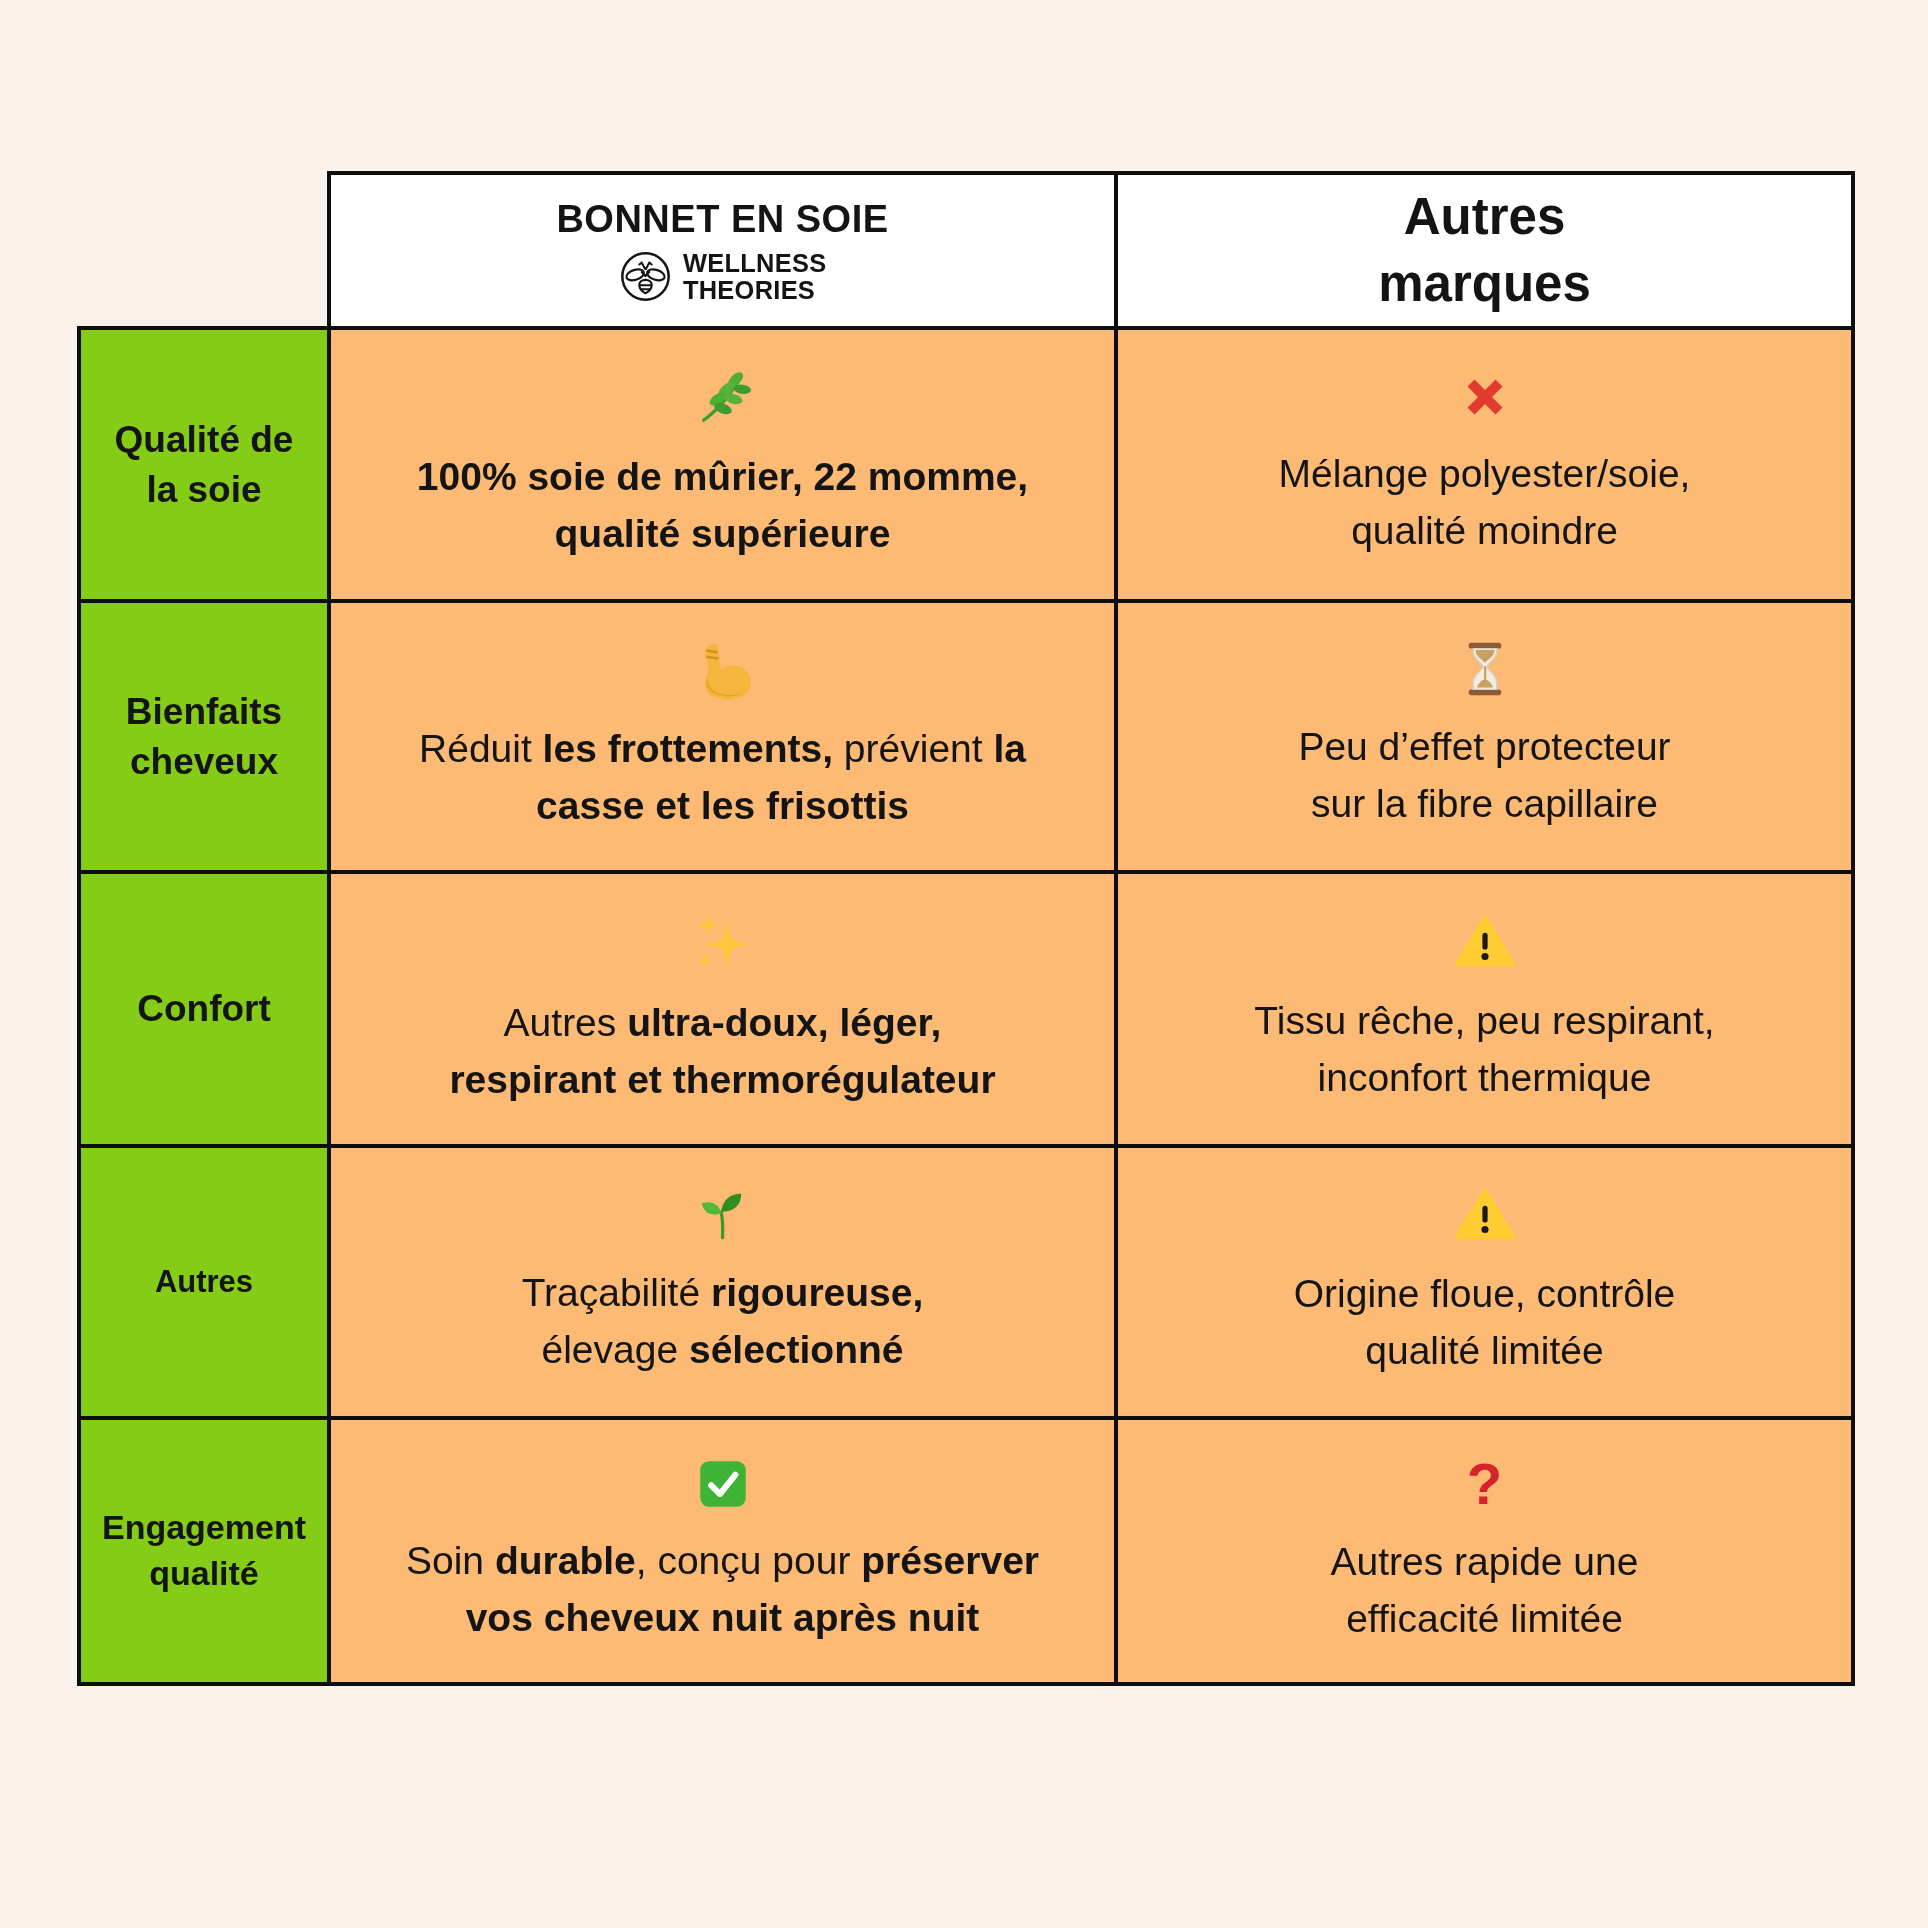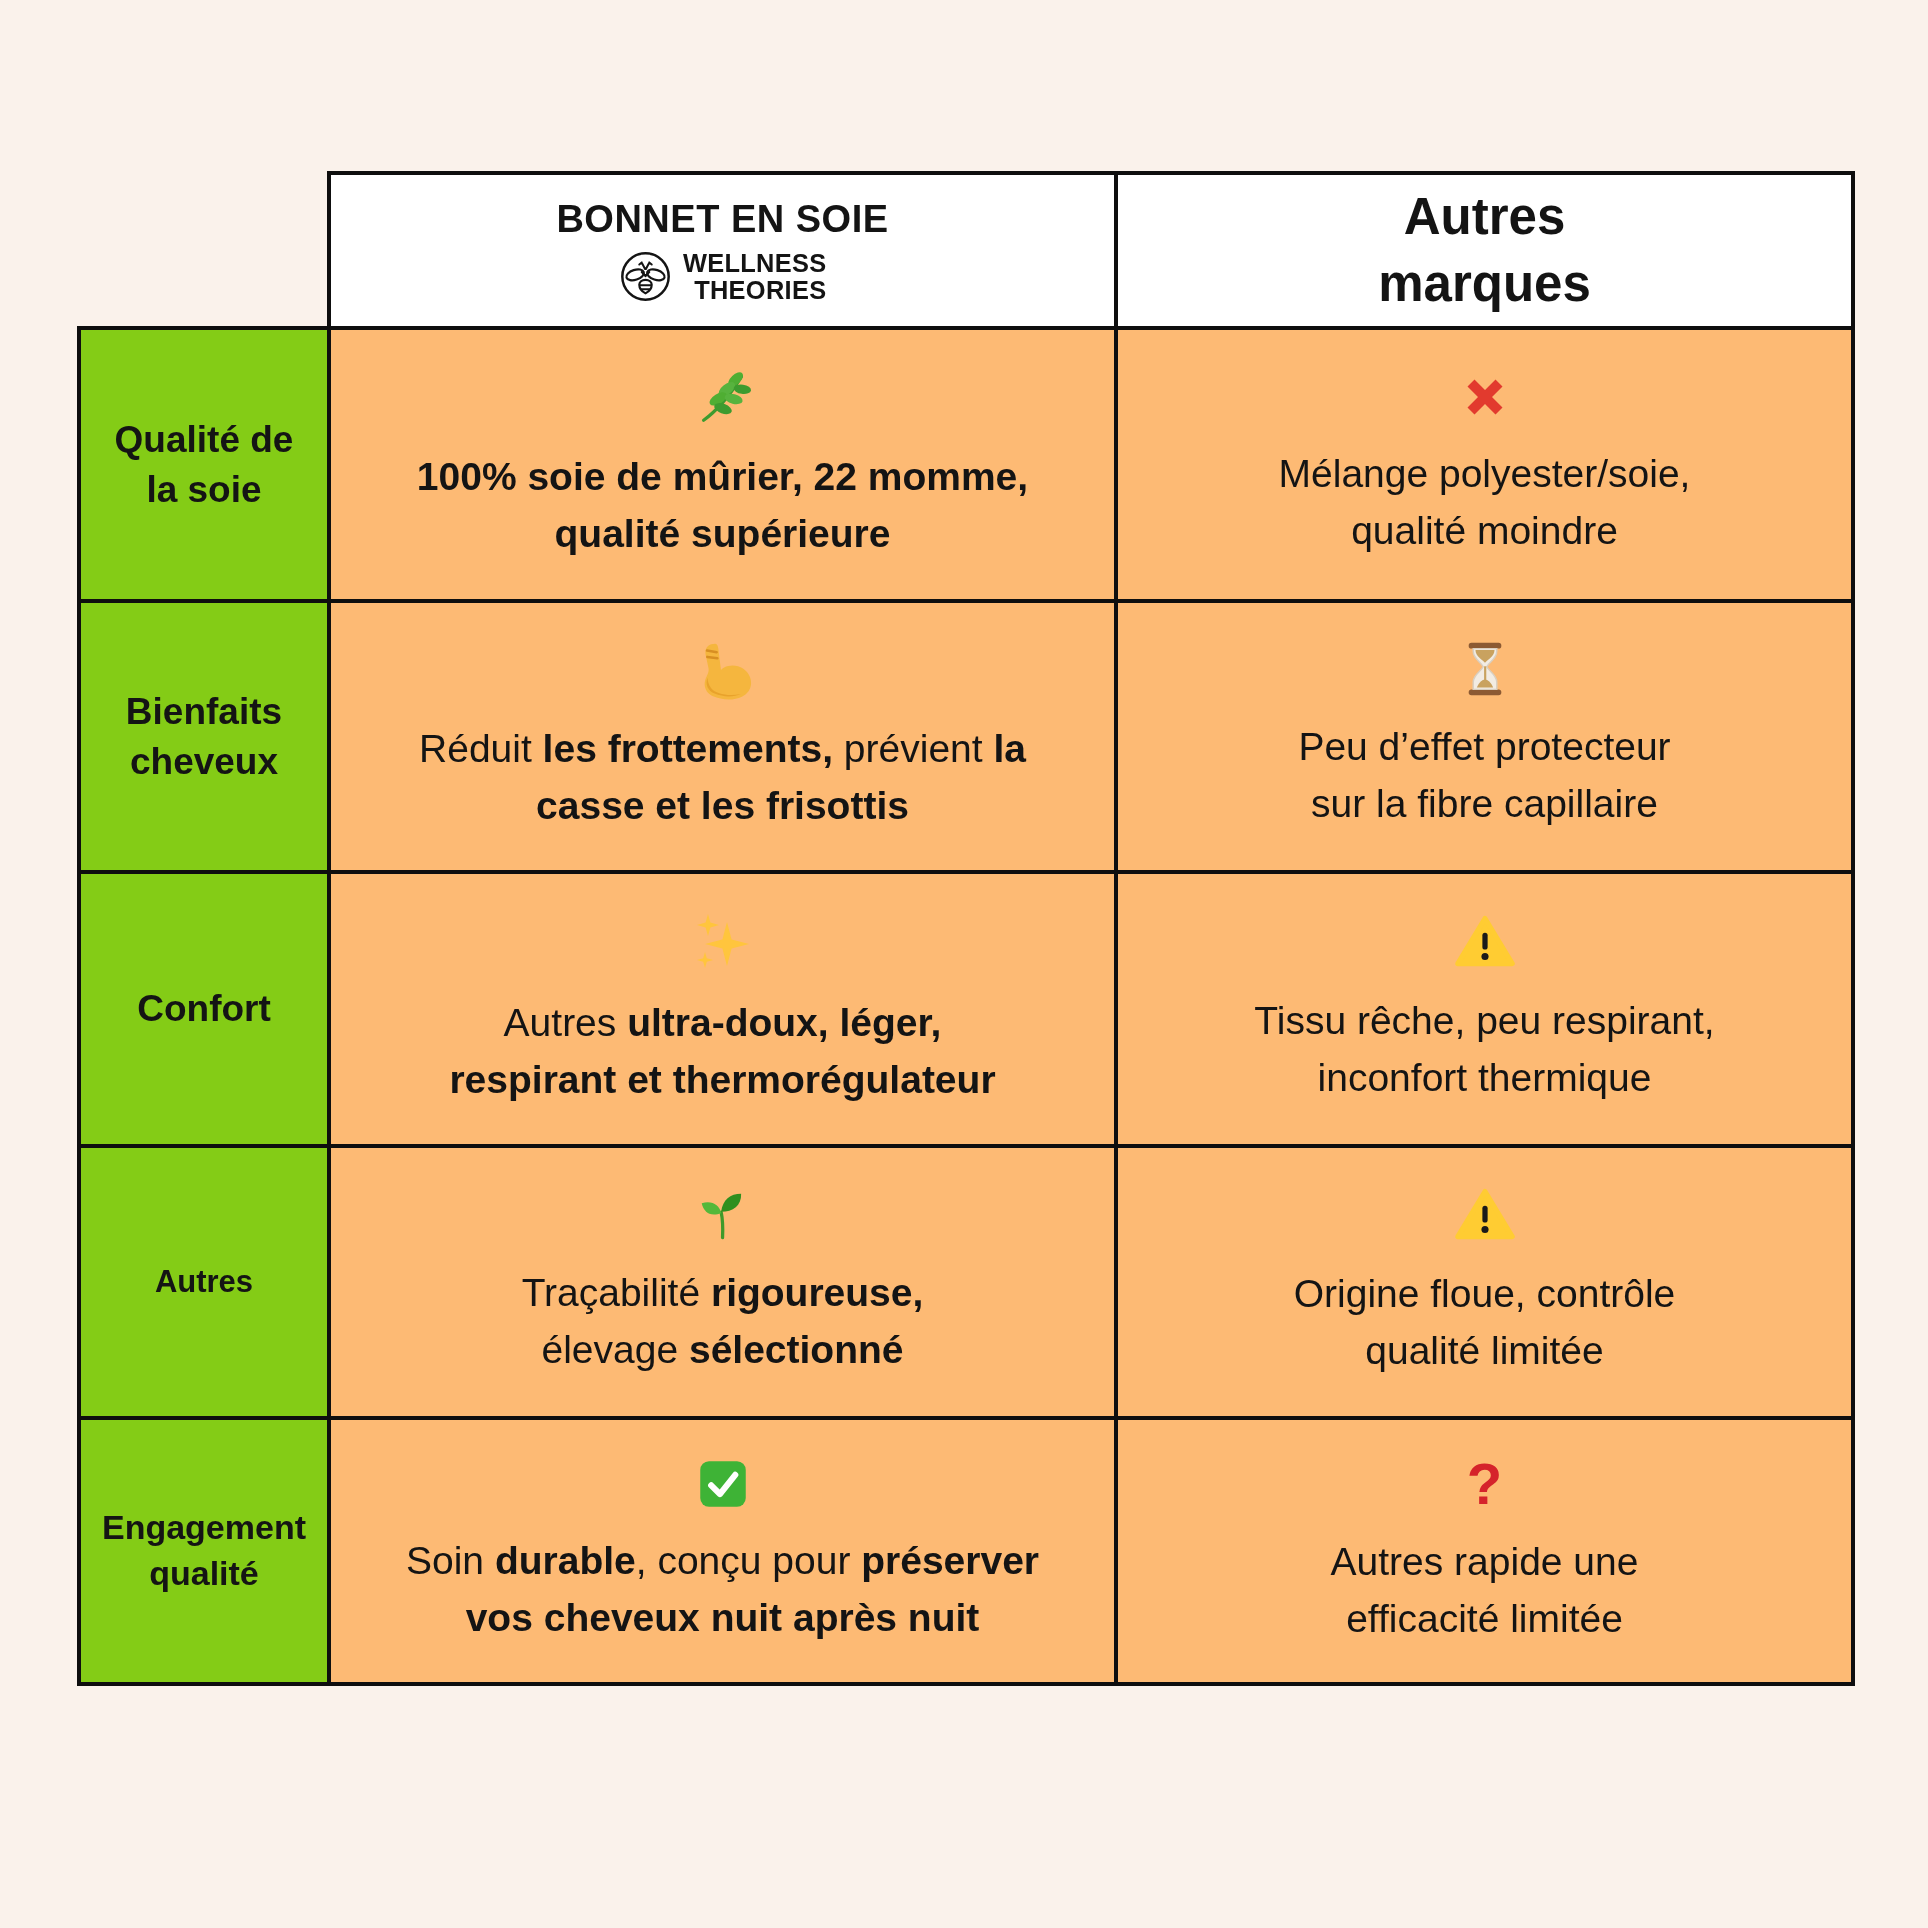--- a/index.html
+++ b/index.html
@@ -33,21 +33,21 @@
     align-items: center; justify-content: center;
     gap: 21px; height: 100%; padding: 9.4px 22.6px;
     text-align: center; font-size: 39px; line-height: 1.45;
   }
   .cellbox .txt { font-weight: 400; }
   .txt .b { font-weight: 700; }
   .icon { display: block; }
   .hdr-left-box { display: flex; flex-direction: column; align-items: center; gap: 9.4px; }
   .hdr-title { font-weight: 700; font-size: 38px; letter-spacing: 0.5px; }
   .brand-row { display: flex; align-items: center; gap: 11.3px; }
-  .brand-name { font-weight: 700; font-size: 25.4px; line-height: 1.05; text-align: right; letter-spacing: 0.3px; }
+  .brand-name { font-weight: 700; font-size: 25.4px; line-height: 1.05; text-align: left; letter-spacing: 0.3px; }
   .hdr-right { font-weight: 700; font-size: 51px; line-height: 1.3; }
   .qmark { font-weight: 700; font-size: 58px; line-height: 1; color: #D5232B; }
 </style>
 </head>
 <body>
 
 <svg width="0" height="0" style="position:absolute">
   <defs>
     <g id="ico-herb">
       <path d="M12 56 C26 46 38 32 51 11" fill="none" stroke="#3D9B2F" stroke-width="3.4" stroke-linecap="round"></path>

